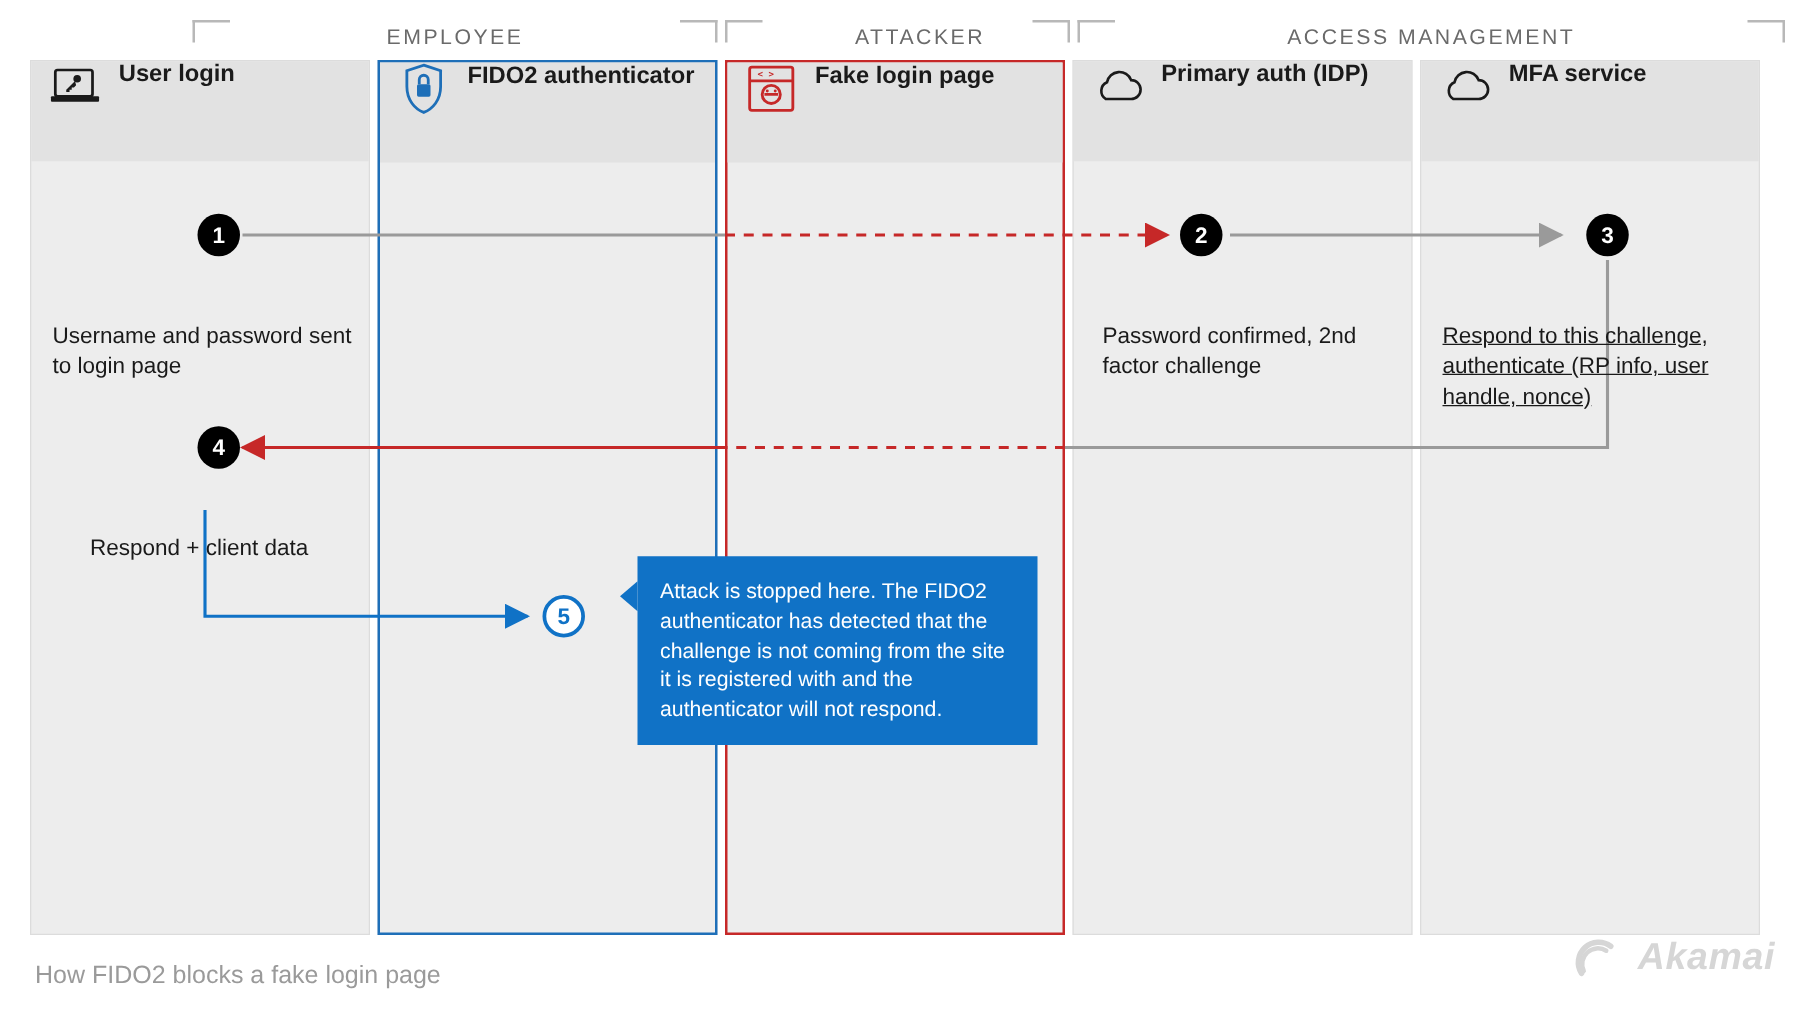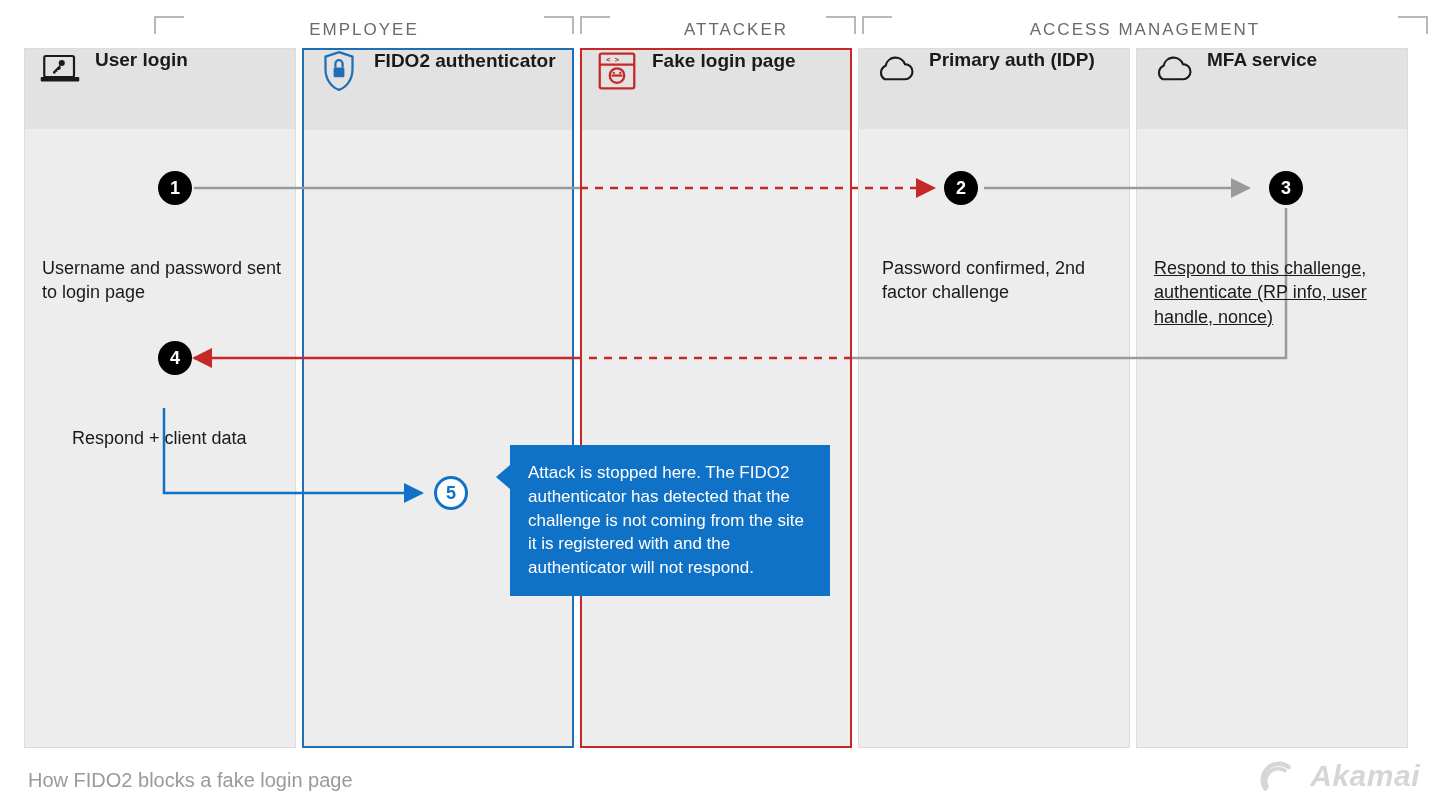--- a/index.html
+++ b/index.html
@@ -113,21 +113,21 @@
   .caption {
     position: absolute;
     left: 28px;
     bottom: 18px;
     font-size: 20px;
     color: #9a9a9a;
   }
   .logo {
     position: absolute;
     right: 20px;
-    bottom: 16px;
+    bottom: 26px;
     font-size: 30px;
     font-weight: 600;
     color: #d6d6d6;
     font-style: italic;
     letter-spacing: 0.5px;
     display: flex;
     align-items: center;
     gap: 16px;
   }
 </style>

